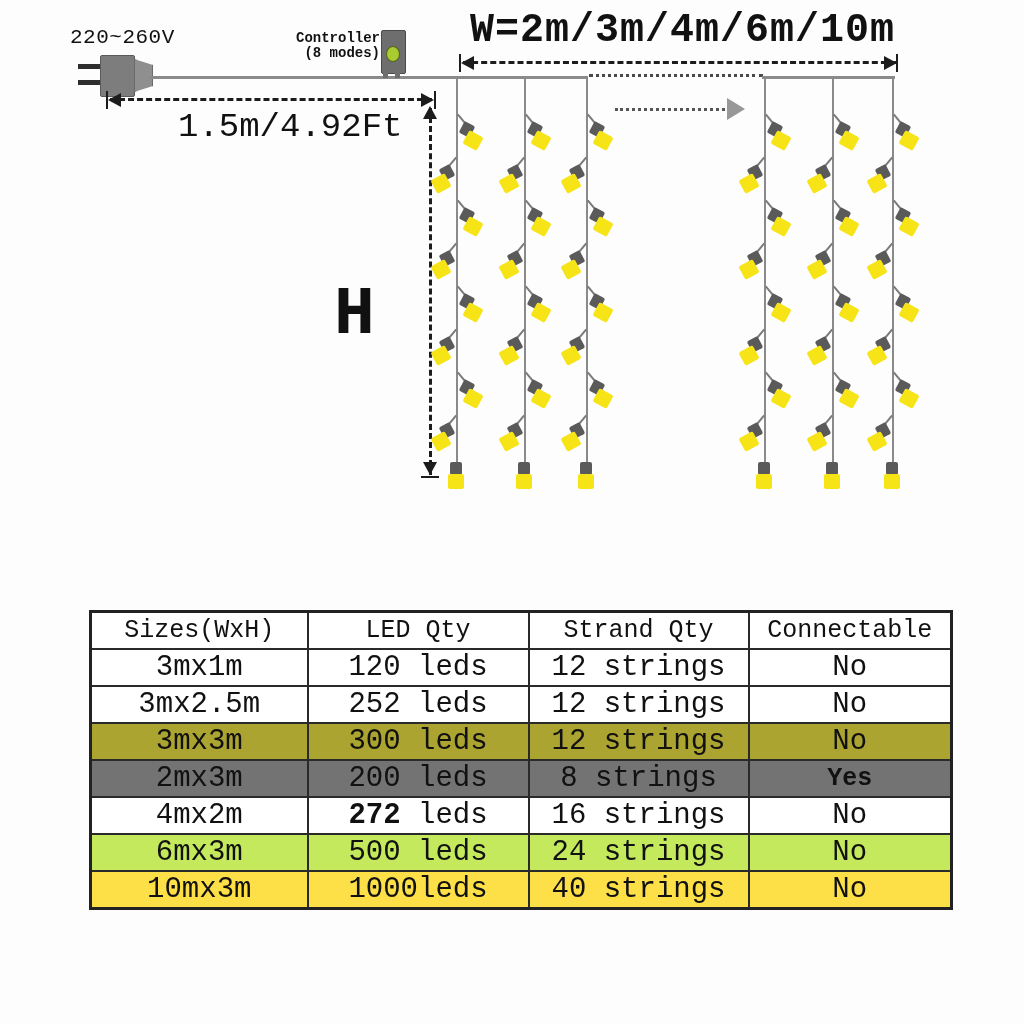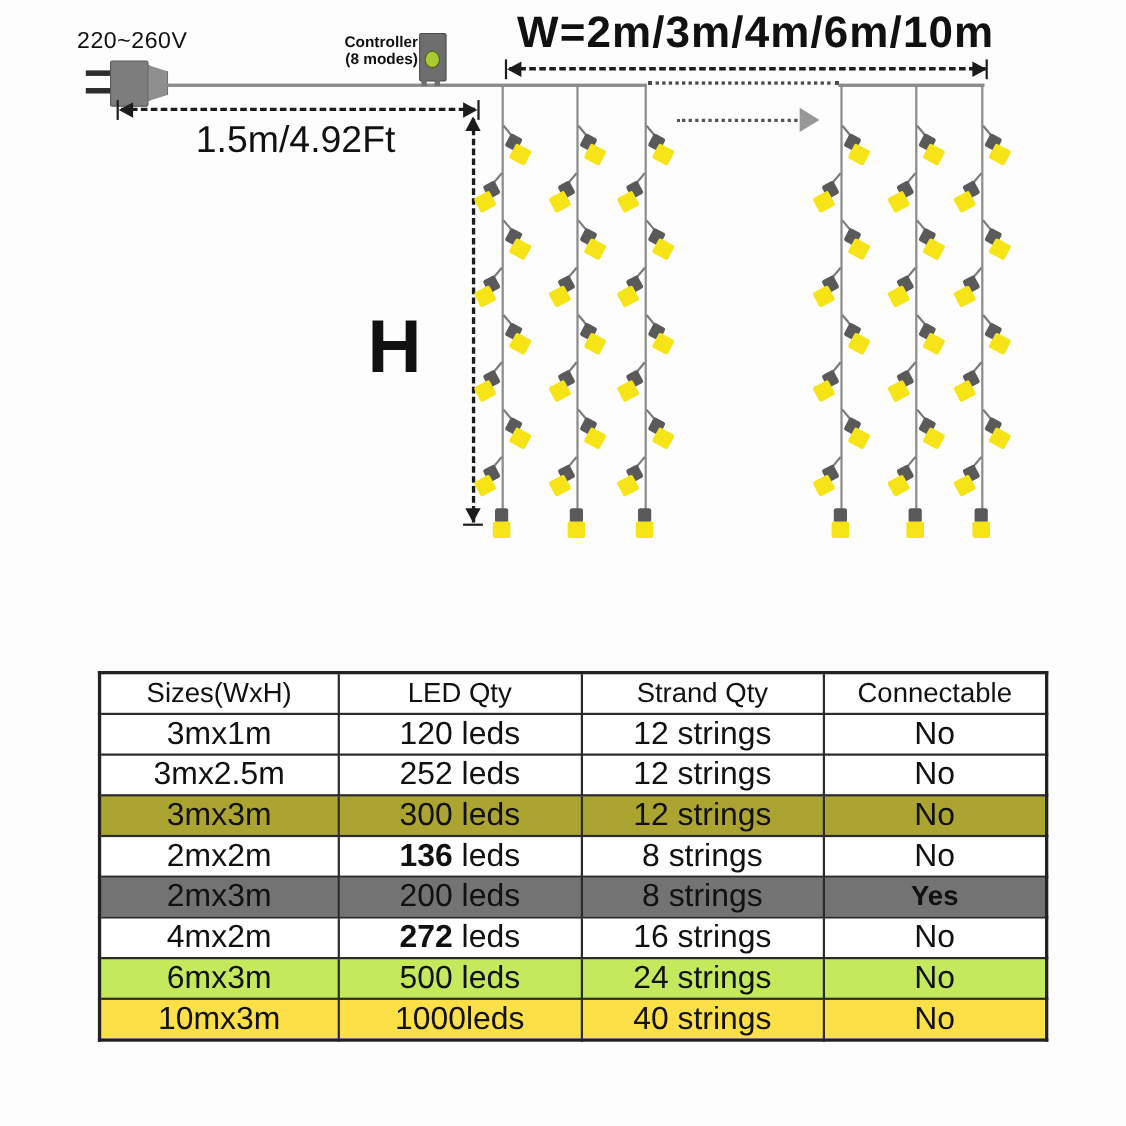--- a/index.html
+++ b/index.html
@@ -1,18 +1,18 @@
 <!DOCTYPE html>
 <html><head>
 <meta charset="utf-8">
 <style>
   html,body{margin:0;padding:0;background:#fff;}
   #canvas{
     position:relative;width:1024px;height:1024px;background:#fdfdfd;overflow:hidden;
-    font-family:Liberation Sans, sans-serif;color:#111;
+    font-family:Liberation Mono, monospace;color:#111;
   }
   .abs{position:absolute;}
   
   .voltage{left:70px;top:26px;font-size:21px;letter-spacing:.5px;}
   .ctrl-label{left:258px;top:31px;width:122px;text-align:right;font-size:14px;font-weight:700;line-height:15px;}
   .cable-label{left:178px;top:108px;font-size:34px;}
   .w-label{left:470px;top:8px;font-size:40px;font-weight:700;letter-spacing:1px;}
   .h-label{left:334px;top:276px;font-size:68px;font-weight:700;}
   
   .prong{background:#2e2e2e;height:5px;width:23px;}
@@ -414,26 +414,20 @@
           <td>252 leds</td>
           <td>12 strings</td>
           <td>No</td>
         </tr>
         <tr style="background: rgb(171, 164, 49);">
           <td>3mx3m</td>
           <td>300 leds</td>
           <td>12 strings</td>
           <td>No</td>
         </tr>
-        <tr style="background: rgb(255, 255, 255);">
-          <td>2mx2m</td>
-          <td><b>136</b> leds</td>
-          <td>8 strings</td>
-          <td>No</td>
-        </tr>
         <tr style="background: #737373;">
           <td>2mx3m</td>
           <td>200 leds</td>
           <td>8 strings</td>
           <td class="cell-bold">Yes</td>
         </tr>
         <tr style="background: rgb(255, 255, 255);">
           <td>4mx2m</td>
           <td><b>272</b> leds</td>
           <td>16 strings</td>

